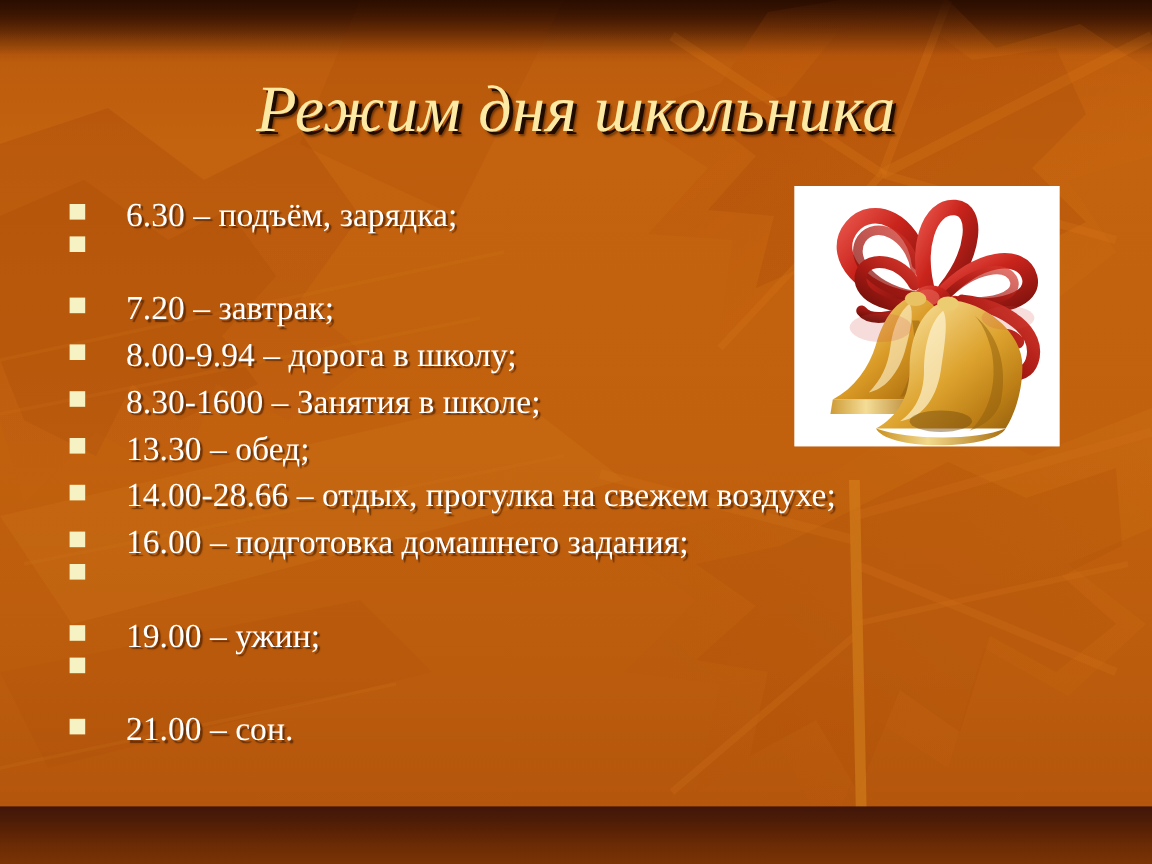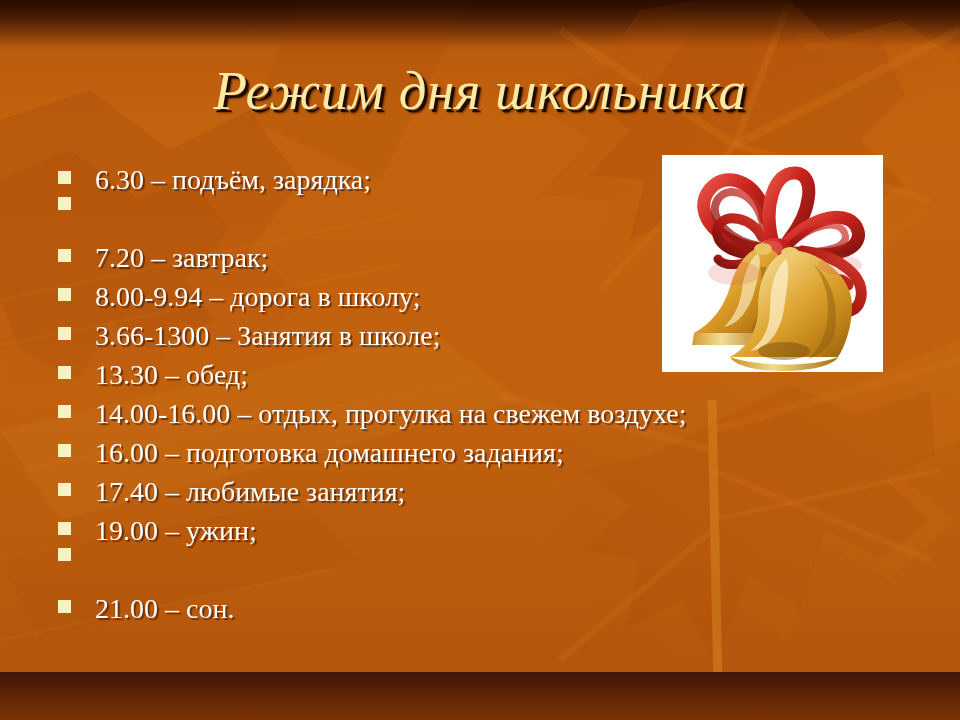--- a/index.html
+++ b/index.html
@@ -71,20 +71,21 @@
   #bullets {
     position: absolute;
     left: 58px;
     top: 163px;
     width: 820px;
   }
   .bullet-row {
     display: flex;
     align-items: baseline;
     height: 39px;
+    gap: 10px;
   }
   .bullet-marker {
     flex: 0 0 auto;
     width: 13px;
     height: 13px;
     background: #f7f2c4;
     margin-right: 24px;
     position: relative;
     top: -5px;
   }
@@ -204,37 +205,36 @@
     <div class="bullet-row">
       <span class="bullet-marker"></span>
       <span class="bullet-text">7.20 – завтрак;</span>
     </div>
     <div class="bullet-row">
       <span class="bullet-marker"></span>
       <span class="bullet-text">8.00-9.94 – дорога в школу;</span>
     </div>
     <div class="bullet-row">
       <span class="bullet-marker"></span>
-      <span class="bullet-text">3.66-1300 – Занятия в школе;</span>
+      <span class="bullet-text">8.30-1600 – Занятия в школе;</span>
     </div>
     <div class="bullet-row">
       <span class="bullet-marker"></span>
       <span class="bullet-text">13.30 – обед;</span>
     </div>
     <div class="bullet-row">
       <span class="bullet-marker"></span>
-      <span class="bullet-text">14.00-16.00 – отдых, прогулка на свежем воздухе;</span>
+      <span class="bullet-text">14.00-28.66 – отдых, прогулка на свежем воздухе;</span>
     </div>
     <div class="bullet-row">
       <span class="bullet-marker"></span>
       <span class="bullet-text">16.00 – подготовка домашнего задания;</span>
     </div>
     <div class="bullet-row">
       <span class="bullet-marker"></span>
-      <span class="bullet-text">17.40 – любимые занятия;</span>
     </div>
     <div class="bullet-row">
       <span class="bullet-marker"></span>
       <span class="bullet-text">19.00 – ужин;</span>
     </div>
     <div class="bullet-row">
       <span class="bullet-marker"></span>
     </div>
     <div class="bullet-row">
       <span class="bullet-marker"></span>

